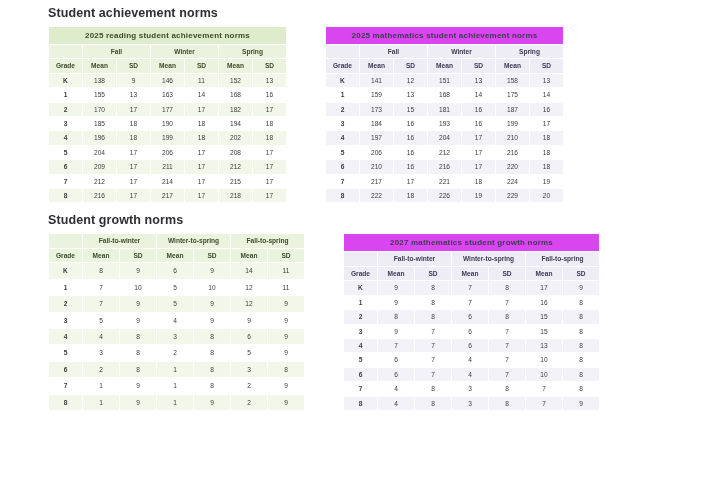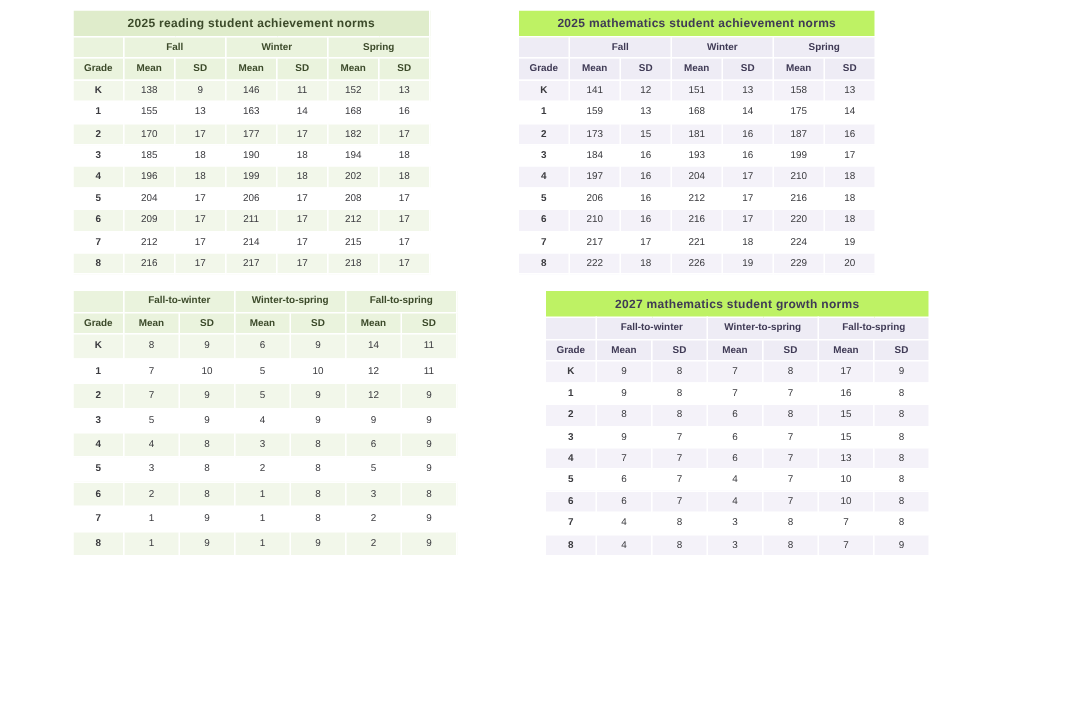--- a/index.html
+++ b/index.html
@@ -26,21 +26,21 @@
     font-weight: bold;
     color: #2f2f33;
     margin: 0 0 6px 48px;
     letter-spacing: 0.1px;
   }
   .section {
     margin-bottom: 10px;
   }
   .tables-row {
     display: flex;
-    gap: 58px;
+    gap: 38px;
     padding-left: 48px;
   }
   table {
     border-collapse: collapse;
     table-layout: fixed;
   }
   .tbl {
     font-size: 6.6px;
   }
   .tbl th, .tbl td {
@@ -61,38 +61,39 @@
     letter-spacing: 0.2px;
   }
   
   .green .title-cell { background: #dfeccb; color: #3c4a2a; }
   .green .hdr1 { background: #eaf3dd; color: #3c4a2a; font-weight: bold; font-size: 6.6px;}
   .green .hdr2 { background: #eaf3dd; color: #3c4a2a; font-weight: bold; font-size: 6.6px;}
   .green tbody tr:nth-child(odd) td { background: #f2f7ea; }
   .green tbody tr:nth-child(even) td { background: #ffffff; }
   .green tbody td.grade { font-weight: bold; }
   
-  .purple .title-cell { background: #bef264; color: #3f3a55; }
+  .purple .title-cell { background: #d946ef; color: #3f3a55; }
   .purple .hdr1 { background: #eeecf5; color: #3f3a55; font-weight: bold; font-size: 6.6px;}
   .purple .hdr2 { background: #eeecf5; color: #3f3a55; font-weight: bold; font-size: 6.6px;}
   .purple tbody tr:nth-child(odd) td { background: #f4f2f9; }
   .purple tbody tr:nth-child(even) td { background: #ffffff; }
   .purple tbody td.grade { font-weight: bold; }
 
   .col-grade { width: 34px; }
   .col-val { width: 34px; }
   .growth .col-grade { width: 34px; }
   .growth .col-val { width: 37px; }
 </style>
 </head>
 <body>
 
 <div class="page">
 
   <div class="section">
+    <h2 class="section-title">Student achievement norms</h2>
     <div class="tables-row">
 
       <table class="tbl green achievement">
         <colgroup>
           <col class="col-grade">
             <col class="col-val">
             <col class="col-val">
             <col class="col-val">
             <col class="col-val">
             <col class="col-val">
@@ -315,20 +316,21 @@
               <td>229</td>
               <td>20</td>
             </tr>
           </tbody>
       </table>
 
     </div>
   </div>
 
   <div class="section">
+    <h2 class="section-title">Student growth norms</h2>
     <div class="tables-row">
 
       <table class="tbl green growth">
         <colgroup>
           <col class="col-grade">
             <col class="col-val">
             <col class="col-val">
             <col class="col-val">
             <col class="col-val">
             <col class="col-val">

